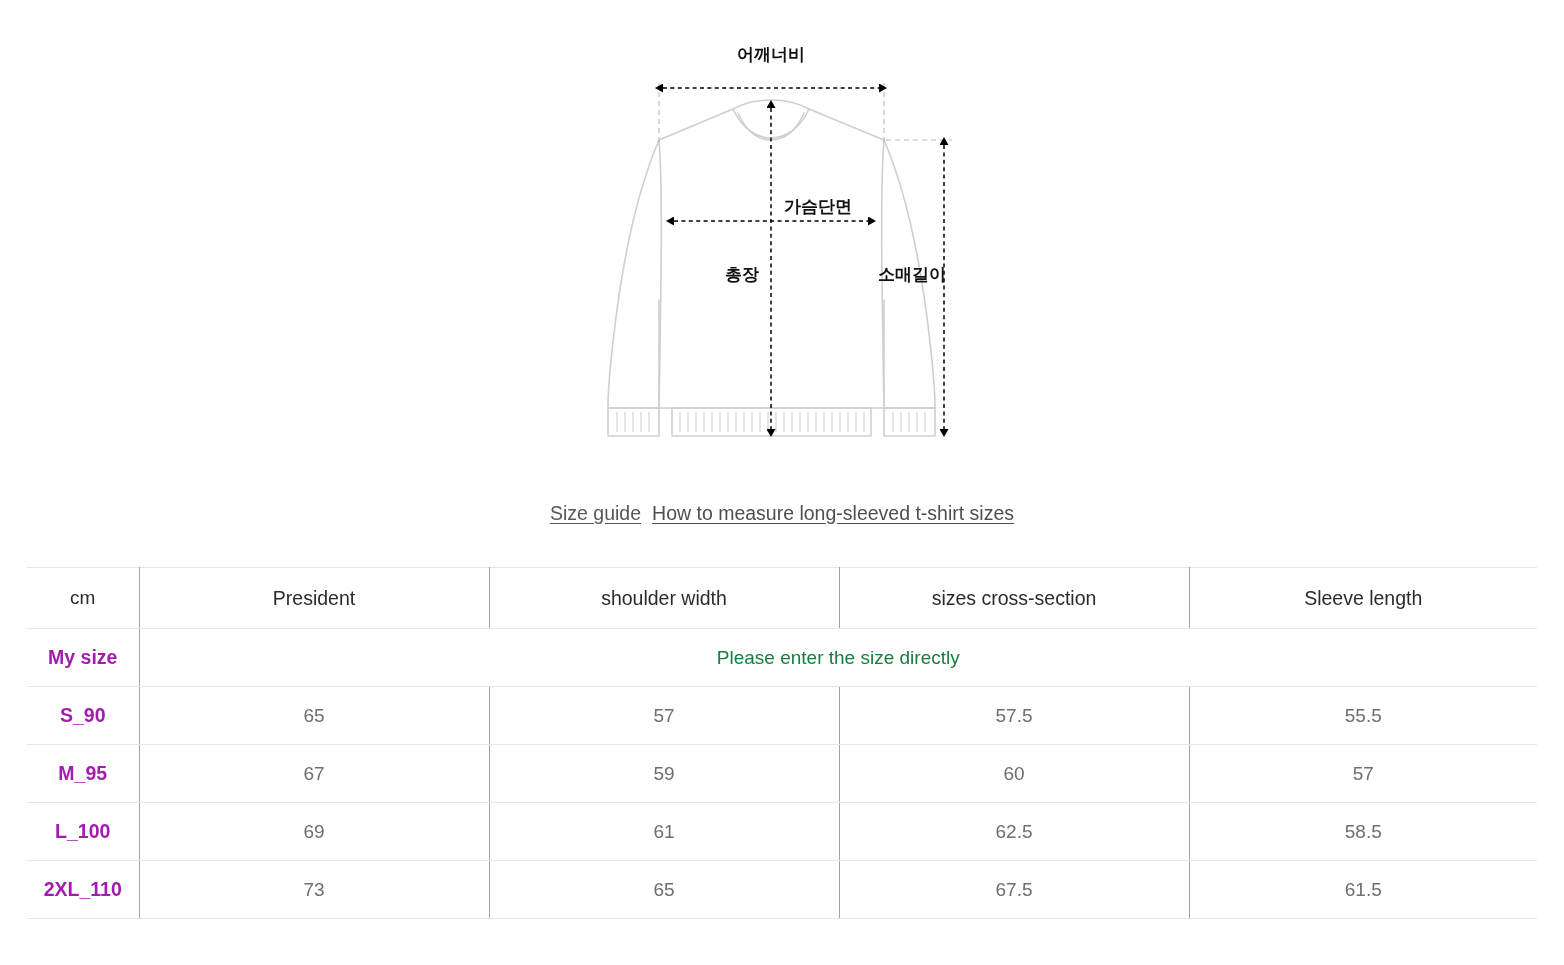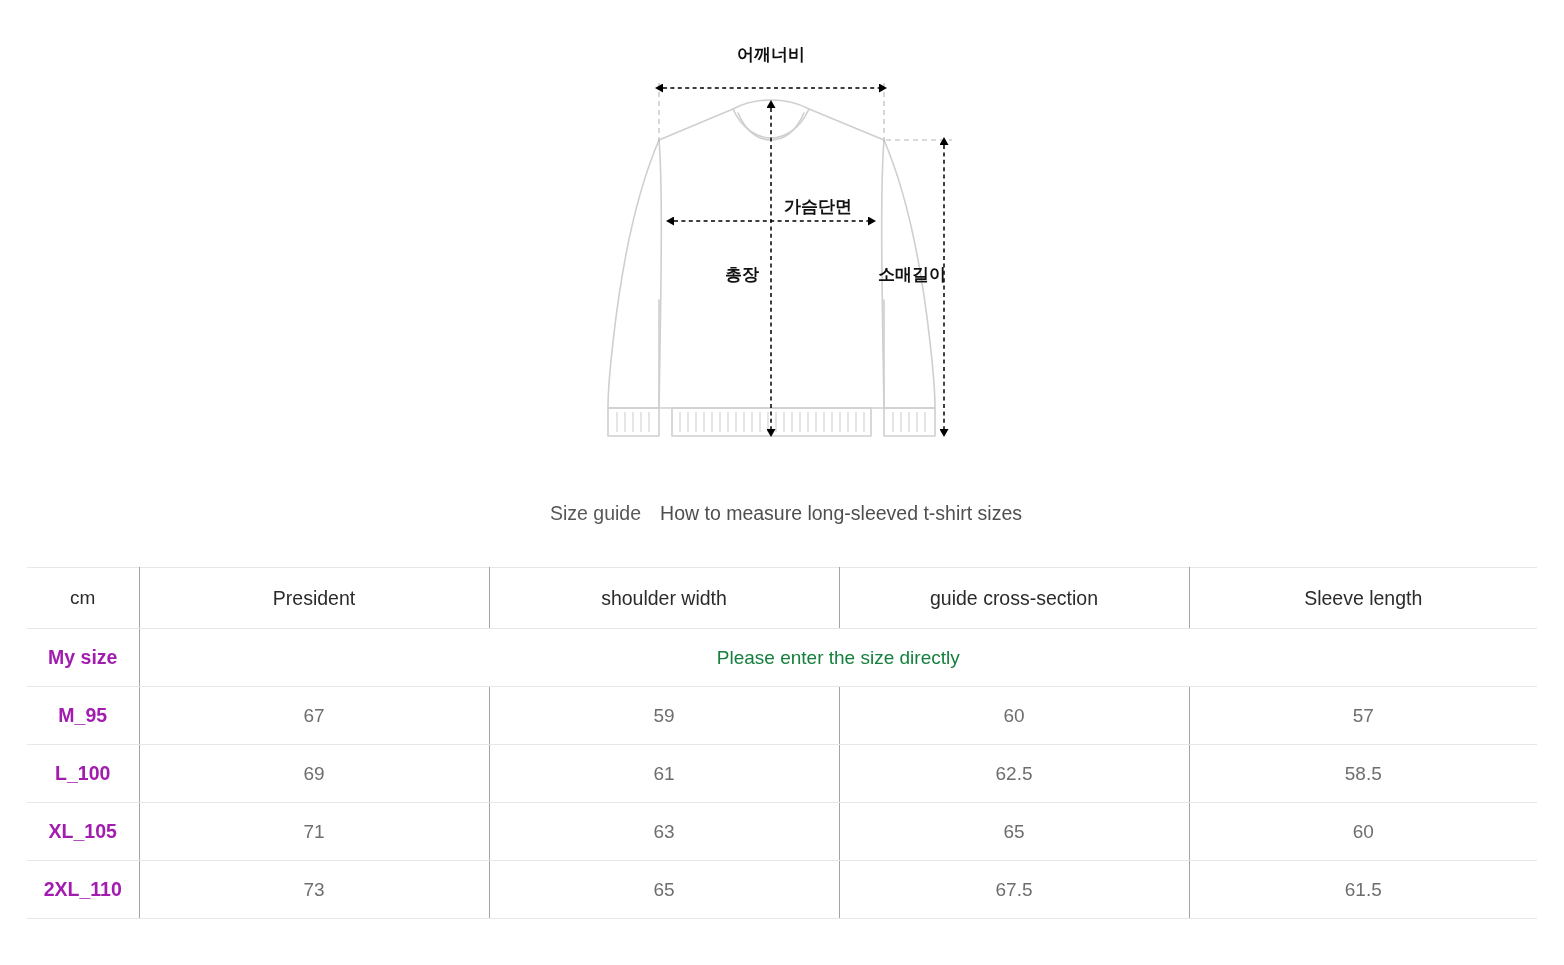--- a/index.html
+++ b/index.html
@@ -38,23 +38,23 @@
     display: flex;
     justify-content: center;
     align-items: baseline;
     gap: 11px;
     margin-top: 32px;
     margin-bottom: 42px;
   }
   .links-row a {
     color: #585858;
     font-size: 19.5px;
+    text-decoration: underline;
     text-underline-offset: 3px;
     cursor: pointer;
-    margin-left: 8px;
   }
   .links-row a.secondary {
     color: #4f4f4f;
     text-align: center;
   }
 
   
   table.size-table {
     width: 1510px;
     margin: 0 auto;
@@ -223,54 +223,54 @@
         <col class="c1">
         <col class="c2">
         <col class="c3">
         <col class="c4">
     </colgroup>
     <thead>
       <tr>
         <th class="corner">cm</th>
         <th>President</th>
         <th>shoulder width</th>
-        <th>guide cross-section</th>
+        <th>sizes cross-section</th>
         <th>Sleeve length</th>
       </tr>
     </thead>
     <tbody>
       <tr class="mysize">
         <td class="rowhead">My size</td>
         <td class="note" colspan="4">Please enter the size directly</td>
       </tr>
 
+      <tr>
+        <td class="rowhead">S_90</td>
+        <td class="value">65</td>
+        <td class="value">57</td>
+        <td class="value">57.5</td>
+        <td class="value">55.5</td>
+      </tr>
 
       <tr>
         <td class="rowhead">M_95</td>
         <td class="value">67</td>
         <td class="value">59</td>
         <td class="value">60</td>
         <td class="value">57</td>
       </tr>
 
       <tr>
         <td class="rowhead">L_100</td>
         <td class="value">69</td>
         <td class="value">61</td>
         <td class="value">62.5</td>
         <td class="value">58.5</td>
       </tr>
 
-      <tr>
-        <td class="rowhead">XL_105</td>
-        <td class="value">71</td>
-        <td class="value">63</td>
-        <td class="value">65</td>
-        <td class="value">60</td>
-      </tr>
 
       <tr>
         <td class="rowhead">2XL_110</td>
         <td class="value">73</td>
         <td class="value">65</td>
         <td class="value">67.5</td>
         <td class="value">61.5</td>
       </tr>
     </tbody>
   </table>

